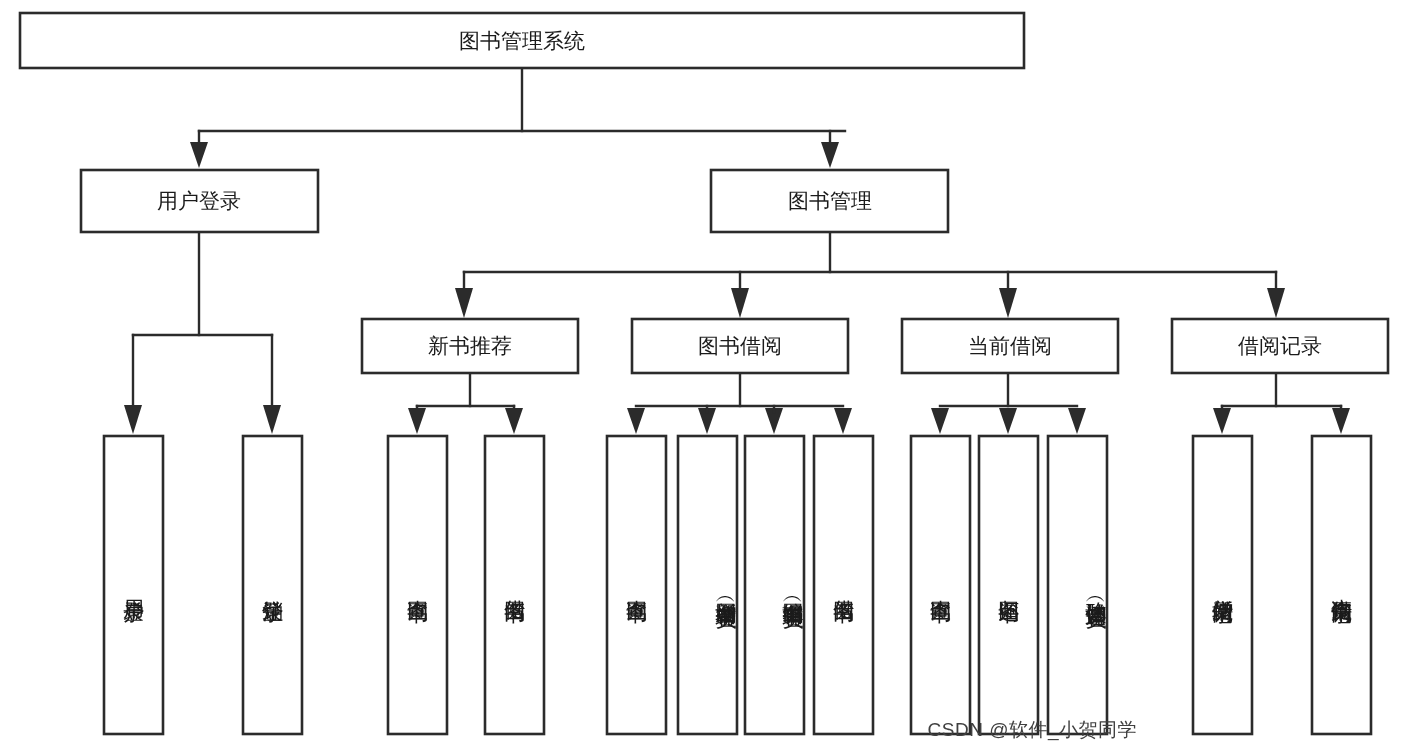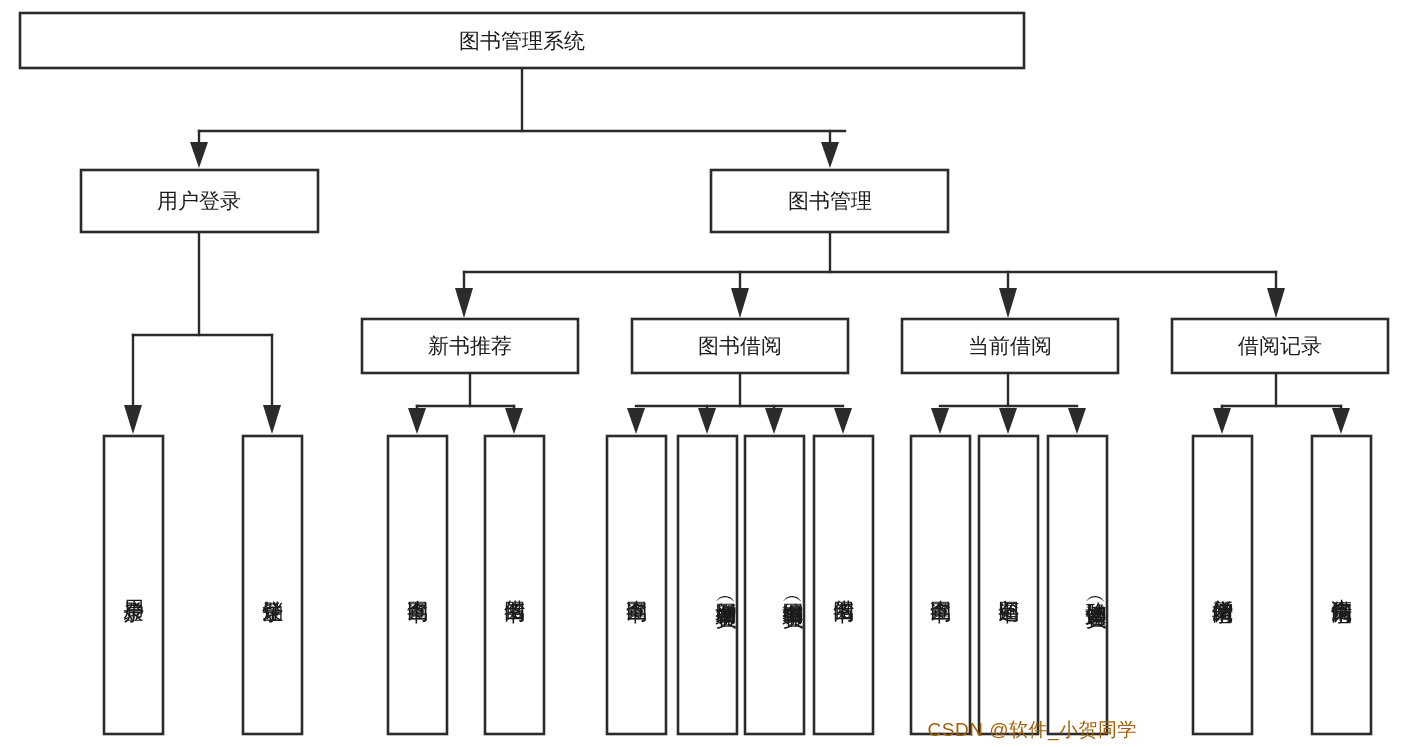--- a/index.html
+++ b/index.html
@@ -60,21 +60,21 @@
     white-space: nowrap;
     text-align: center;
     pointer-events: none;
   }
   .watermark {
     position: absolute;
     right: 8px;
     bottom: 4px;
     font-family: "Liberation Sans", "DejaVu Sans", sans-serif;
     font-size: 19px;
-    color: #a16207;
+    color: #404040;
     letter-spacing: 0.5px;
     white-space: nowrap;
   }
 </style>
 </head>
 <body>
 
 <div id="diagram-root">
 
   <svg id="flow-svg" viewBox="0 0 1405 747" xmlns="http://www.w3.org/2000/svg">

